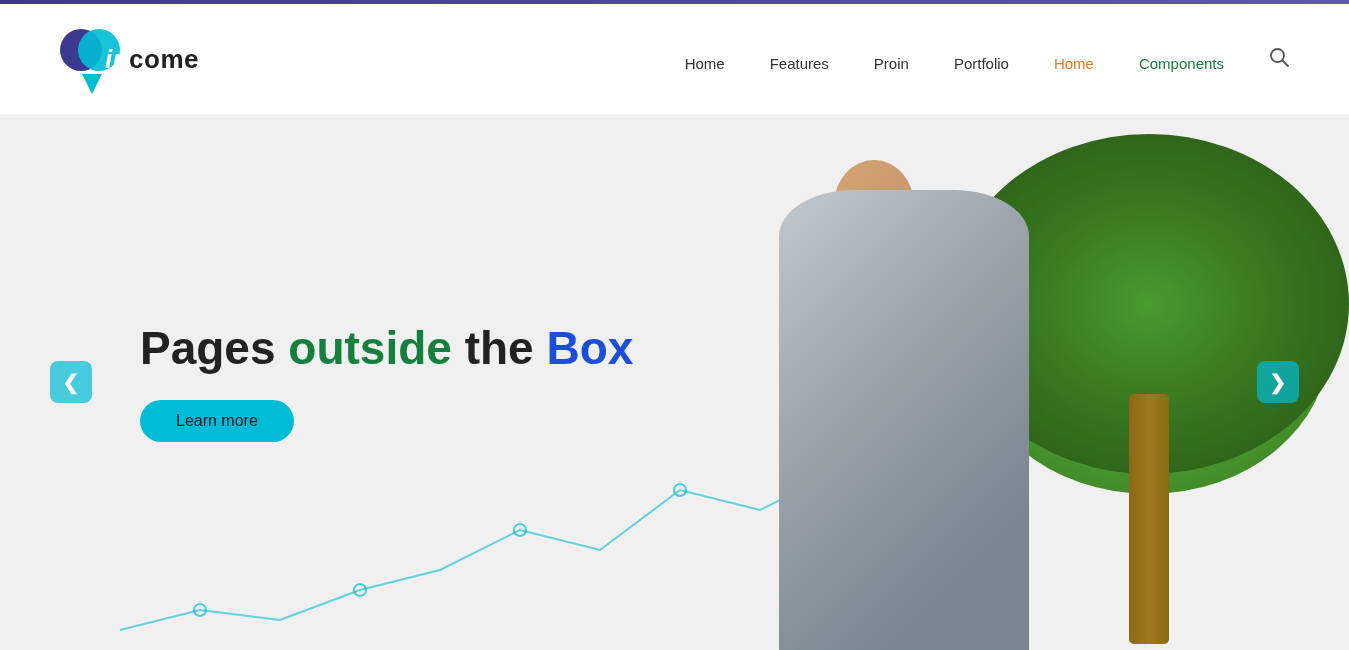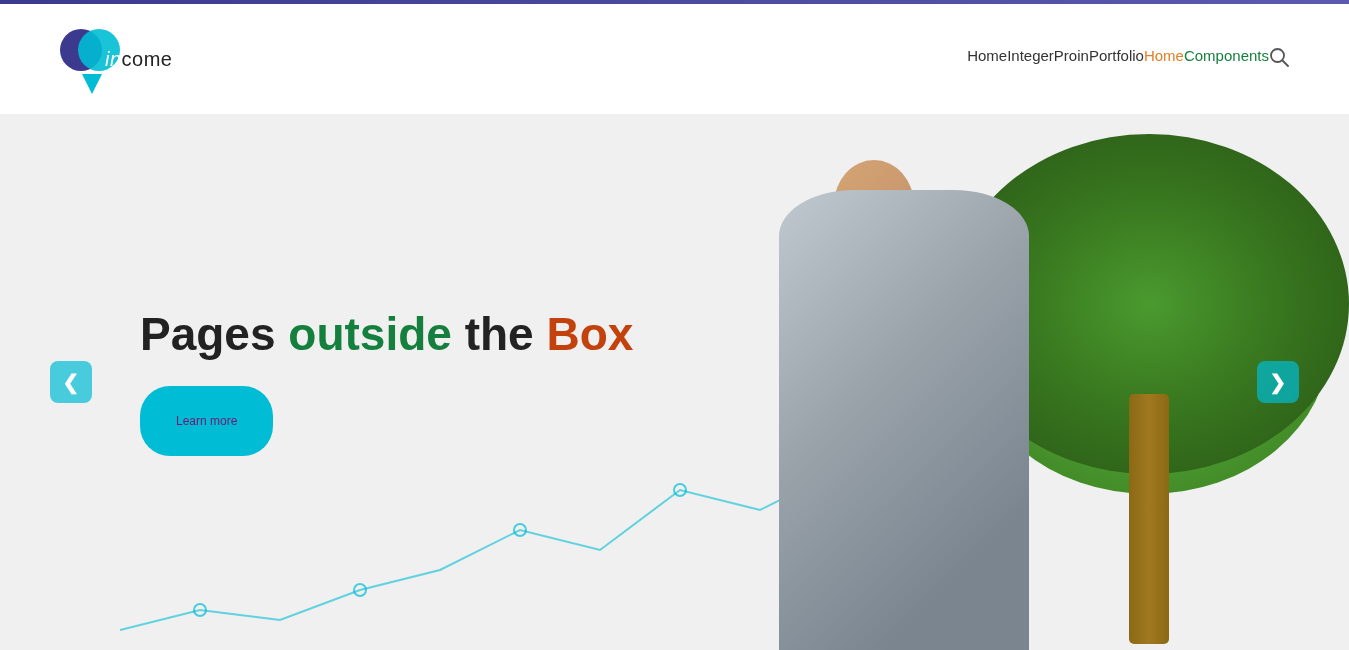--- a/index.html
+++ b/index.html
@@ -60,37 +60,38 @@
       bottom: 0;
       left: 22px;
       width: 0;
       height: 0;
       border-left: 10px solid transparent;
       border-right: 10px solid transparent;
       border-top: 20px solid #00bcd4;
     }
 
     .logo-text {
-      font-size: 20px;
-      font-weight: 400;
+      font-size: 26px;
+      font-weight: 700;
       color: #222;
       letter-spacing: 0.5px;
       position: relative;
       z-index: 10;
       margin-left: -15px;
     }
 
     .logo-text-in {
       color: #fff;
       font-style: italic;
     }
 
     nav {
       display: flex;
-      align-items: flex-start;
+      align-items: flex-end;
+      gap: 45px;
     }
 
     .nav-item {
       font-size: 15px;
       color: #333;
       cursor: pointer;
       text-decoration: none;
     }
 
     .nav-item.blog {
@@ -131,38 +132,38 @@
       color: #222;
       margin-bottom: 25px;
       line-height: 1.15;
     }
 
     .hero-title-outside {
       color: #15803d;
     }
 
     .hero-title-box {
-      color: #c2410c;
+      color: #1d4ed8;
     }
 
     .hero-description {
       font-size: 15px;
       color: #555;
       line-height: 1.7;
       max-width: 560px;
       margin-bottom: 35px;
     }
 
     .btn-learn-more {
       background: #00bcd4;
-      color: #701a75;
+      color: #0f172a;
       border: none;
-      padding: 28px 36px;
+      padding: 12px 36px;
       border-radius: 30px;
-      font-size: 12px;
+      font-size: 16px;
       cursor: pointer;
       font-weight: 500;
     }
 
     
     .chart-line {
       position: absolute;
       bottom: 0;
       left: 120px;
       right: 400px;
@@ -299,21 +300,21 @@
       <div class="logo-bubble-cyan"></div>
       <div class="logo-tail"></div>
     </div>
     <span class="logo-text">
       <span class="logo-text-in">in</span><span>come</span>
     </span>
   </div>
 
   <nav>
     <a class="nav-item">Home</a>
-    <a class="nav-item">Integer</a>
+    <a class="nav-item">Features</a>
     <a class="nav-item">Proin</a>
     <a class="nav-item">Portfolio</a>
     <a class="nav-item blog">Home</a>
     <a class="nav-item components">Components</a>
     <div class="search-icon-wrapper">
       <svg width="20" height="20" viewBox="0 0 20 20" fill="none">
         <circle cx="8.5" cy="8.5" r="6.5" stroke="#555" stroke-width="1.8"></circle>
         <line x1="13.5" y1="13.5" x2="19" y2="19" stroke="#555" stroke-width="1.8" stroke-linecap="round"></line>
       </svg>
     </div>

